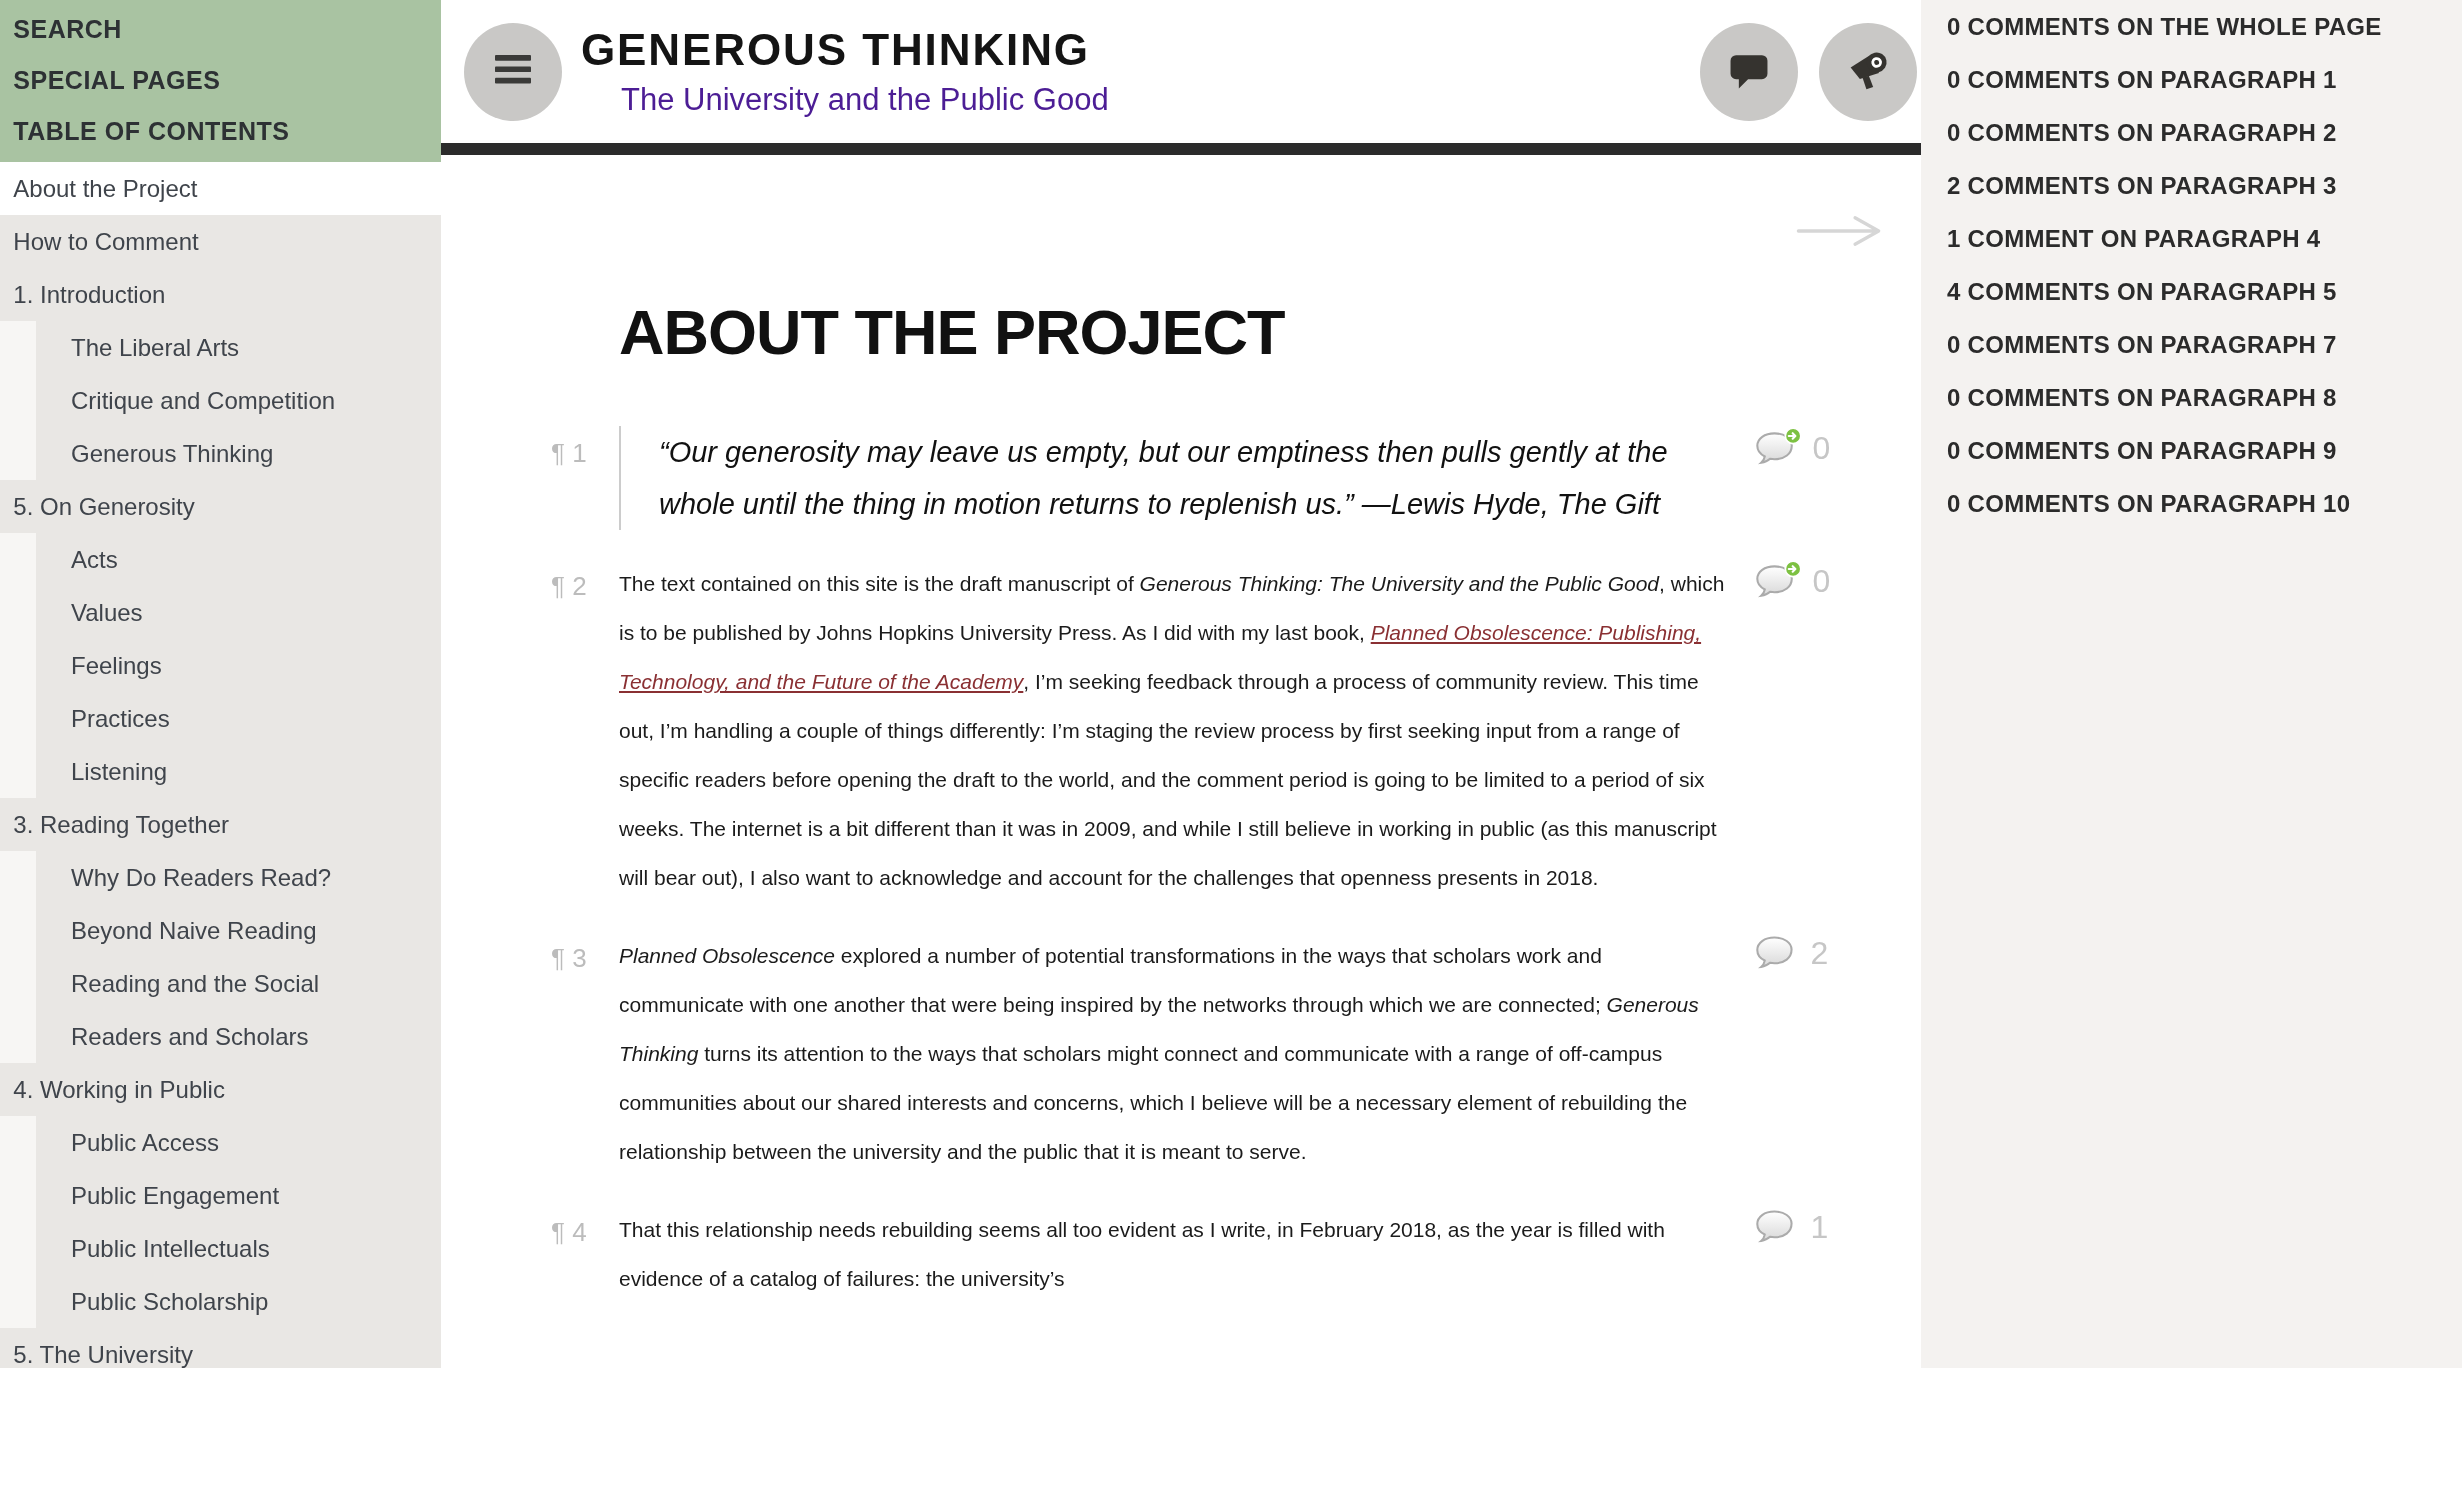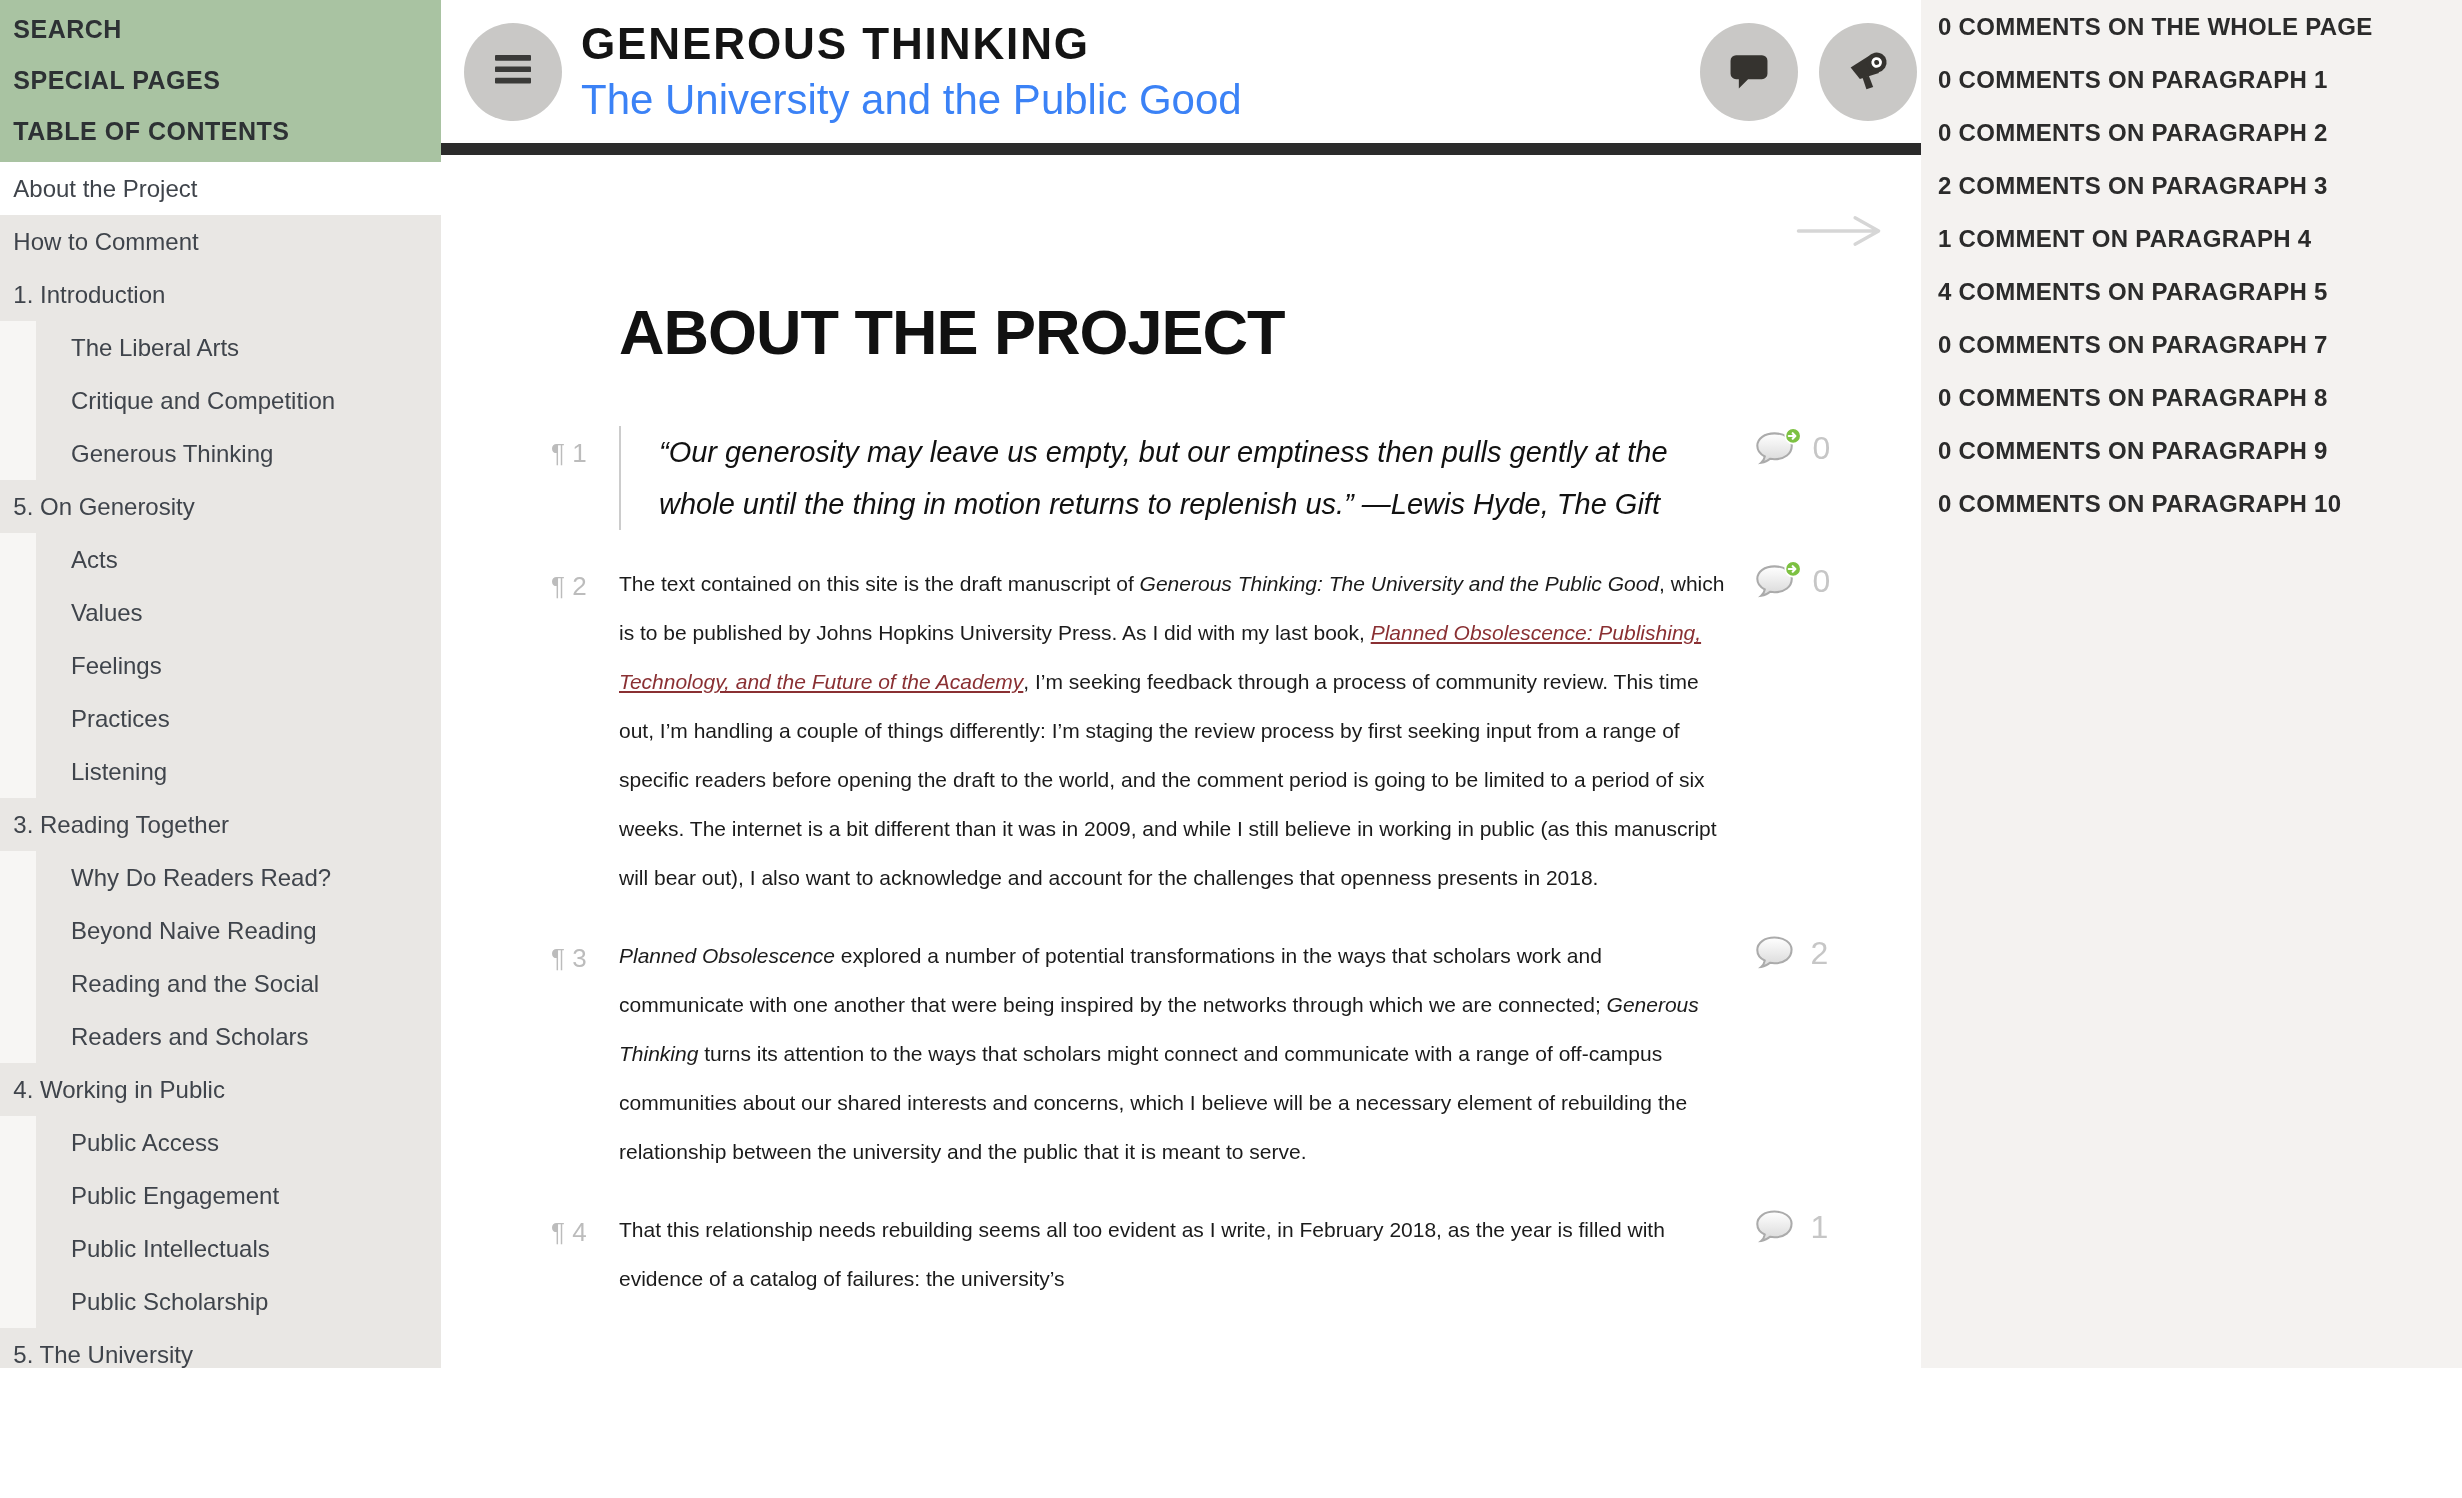--- a/index.html
+++ b/index.html
@@ -18,21 +18,21 @@
     background:linear-gradient(to right,#f7f6f4 36px,#e9e7e4 36px); }
   .toc-item.active { background:#ffffff; }
 
   
   .main { display:flex; flex-direction:column; background:#fff; min-width:0; }
   .topbar { height:143px; display:flex; align-items:center; padding:0 1.9px 0 23px; flex:none; }
   .icon-circle { width:98px; height:98px; border-radius:50%; background:#c9c8c6;
     display:flex; align-items:center; justify-content:center; flex:none; cursor:pointer; }
   .titles { margin-left:19px; }
   .site-title { font-size:44px; font-weight:bold; letter-spacing:1.9px; color:#141414; }
-  .site-subtitle { font-size:42px; color:#3b82f6; margin-top:6.7px; }
+  .site-subtitle { font-size:31px; color:#4c1d95; margin-top:6.7px;margin-left:40px; }
   .spacer { flex:1; }
   .topbar-right { display:flex; gap:21px; margin-right:1.9px; }
   .rule { height:12.4px; background:#2b2b2b; flex:none; }
   .content { position:relative; flex:1; overflow:hidden; }
   .arrow-wrap { position:absolute; top:59px; right:38px; }
 
   .page-title { font-size:63px; line-height:69px; font-weight:bold; letter-spacing:-1px;
     color:#111; margin:143px 0 59px 178px; }
 
   .para-row { display:grid; grid-template-columns:178px 1110px auto; margin-bottom:29px; }
@@ -41,21 +41,21 @@
   blockquote.quote { border-left:2.9px solid #cccccc; padding-left:38px; padding-right:52px;
     font-style:italic; font-size:29px; line-height:52px; color:#111; }
   .inline-italic { font-style:italic; }
   a.inline-link { color:#8a3033; font-style:italic; text-decoration:underline; cursor:pointer; }
   .comment-indicator { display:flex; align-items:flex-start; gap:9.5px; margin-left:24px;
     margin-top:0px; cursor:pointer; }
   .comment-count { font-size:32px; color:#c6c6c6; line-height:1; margin-top:5.7px; }
 
   
   .comments-col { background:#f4f2f0; padding-top:0; overflow:hidden; }
-  .summary-item { height:53px; display:flex; align-items:center; padding-left:17px;
+  .summary-item { height:53px; display:flex; align-items:center; padding-left:26px;
     font-size:24px; font-weight:bold; letter-spacing:0.3px; color:#2b2b2b;
     white-space:nowrap; cursor:pointer; }
 </style>
 </head>
 <body>
 
 <div class="page">
 
   <aside class="sidebar">
     <div class="green-block" id="green-list">

